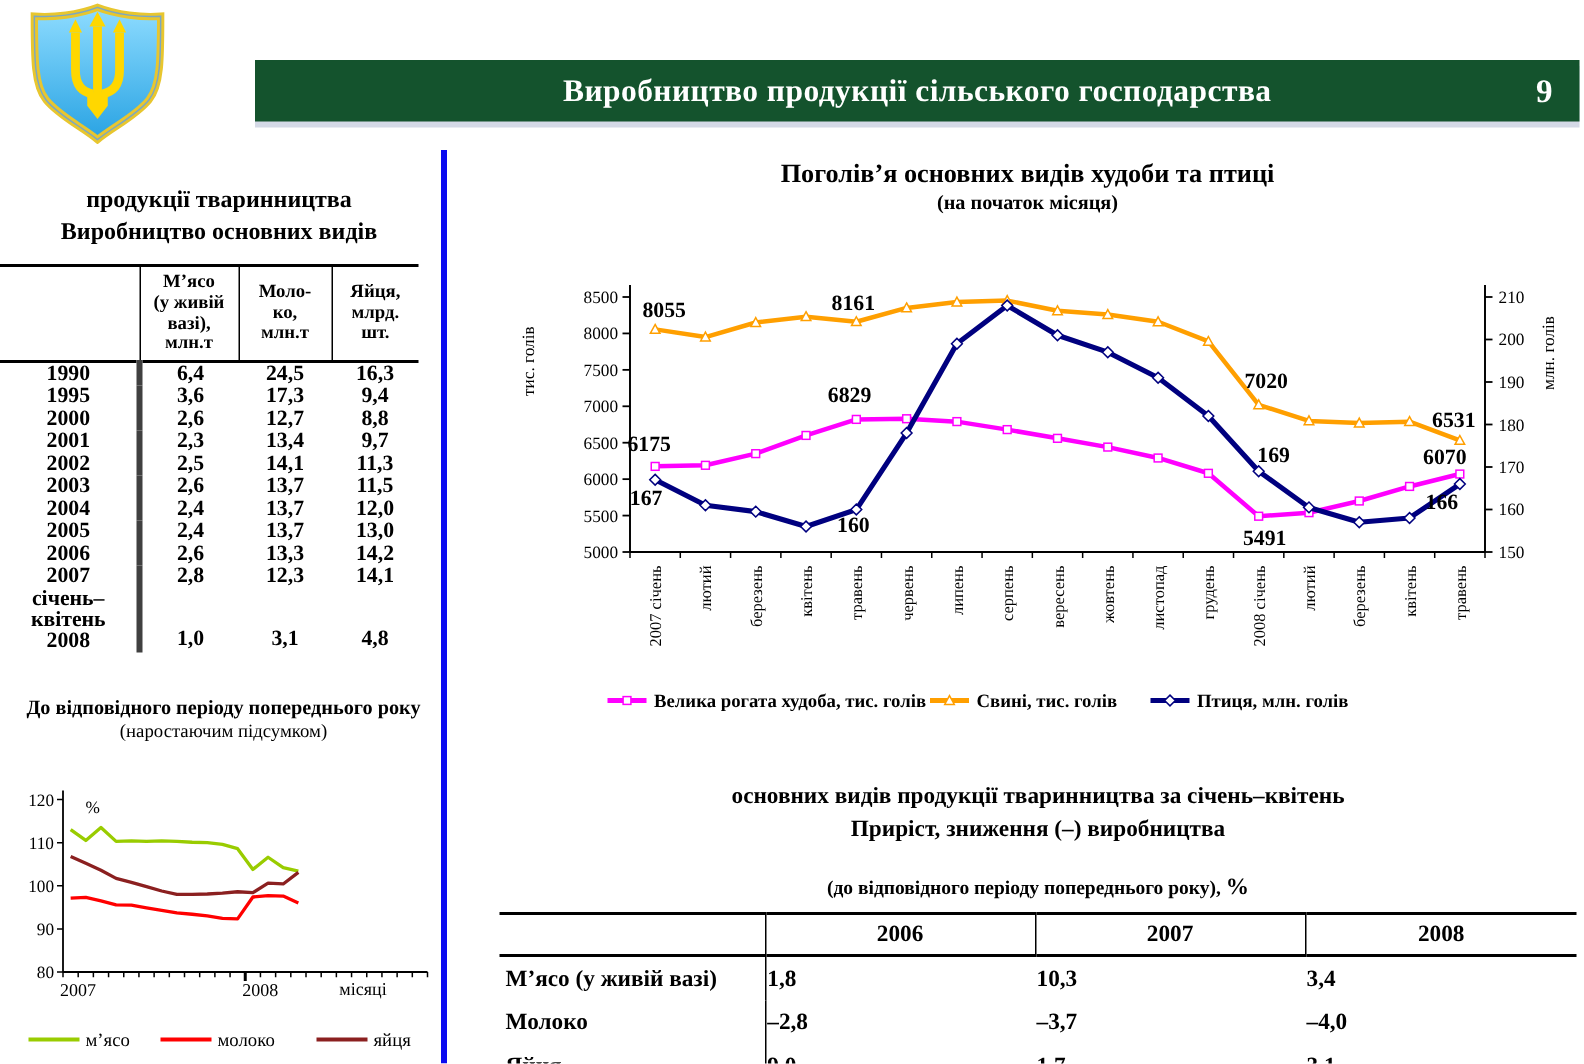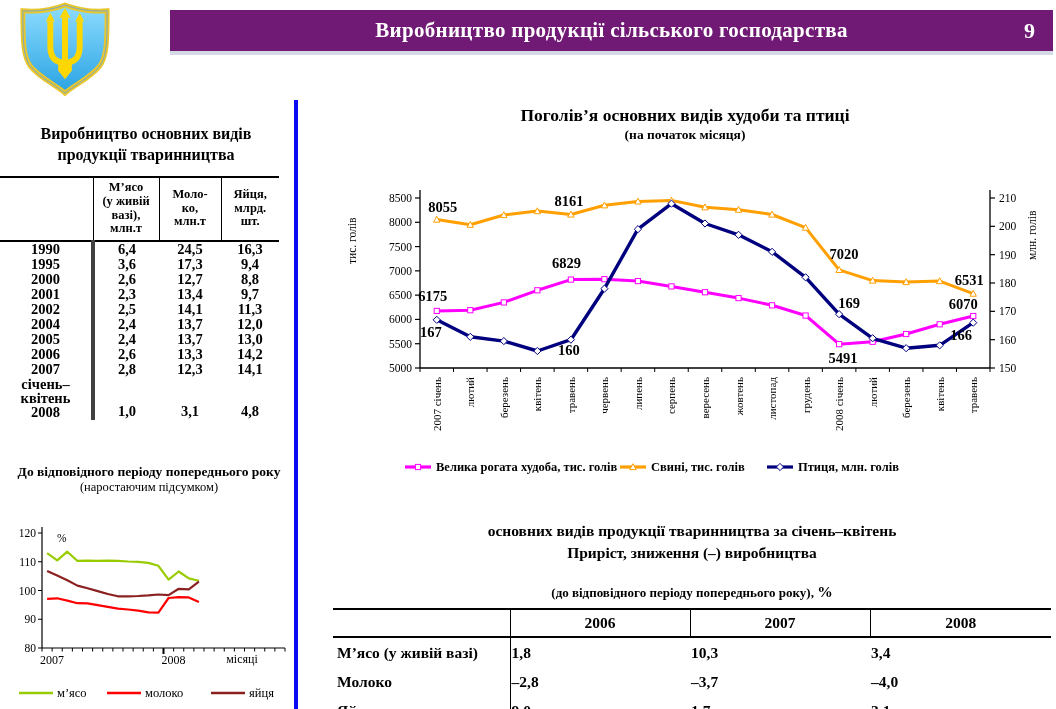--- a/index.html
+++ b/index.html
@@ -3,22 +3,22 @@
 <meta charset="utf-8">
 <style>
   html,body{margin:0;padding:0;}
   body{
     width:1056px;height:709px;position:relative;overflow:hidden;
     background:#ffffff;
     font-family:"Liberation Serif","DejaVu Serif",serif;
   }
   .emblem{position:absolute;left:10px;top:2px;width:110px;height:94px;}
   .header-bar{
-    position:absolute;left:170px;top:10px;width:883px;height:41px;
-    background:#701a75;color:#ffffff;
+    position:absolute;left:170px;top:40px;width:883px;height:41px;
+    background:#14532d;color:#ffffff;
     box-shadow:0 4px 0 #d4d9e6;
     display:flex;align-items:center;justify-content:center;
   }
   .header-bar .title{font-size:21px;font-weight:bold;letter-spacing:.3px;}
   .header-bar .pagenum{
     position:absolute;right:18px;top:0;height:41px;display:flex;align-items:center;
     font-size:22px;font-weight:bold;
   }
   .divider{position:absolute;left:294px;top:100px;width:4px;height:609px;background:#0a0af0;}
 
@@ -92,22 +92,22 @@
 </svg>
 
 <div class="header-bar">
   <span class="title">Виробництво продукції сільського господарства</span>
   <span class="pagenum">9</span>
 </div>
 
 <div class="divider"></div>
 
 <div class="left-title">
+  <div>продукції тваринництва</div>
   <div>Виробництво основних видів</div>
-  <div>продукції тваринництва</div>
 </div>
 <div class="prod-table-wrap">
   <table class="prod" id="prod-table">
       <colgroup>
         <col style="width: 93px;">
         <col style="width: 66px;">
         <col style="width: 62px;">
         <col style="width: 58px;">
       </colgroup>
       <thead>
@@ -164,20 +164,28 @@
           <td>13,4</td>
           <td>9,7</td>
         </tr>
         <tr>
           <td class="ylabel">
             <div>2002</div>
           </td>
           <td class="sep">2,5</td>
           <td>14,1</td>
           <td>11,3</td>
+        </tr>
+        <tr>
+          <td class="ylabel">
+            <div>2003</div>
+          </td>
+          <td class="sep">2,6</td>
+          <td>13,7</td>
+          <td>11,5</td>
         </tr>
         <tr>
           <td class="ylabel">
             <div>2004</div>
           </td>
           <td class="sep">2,4</td>
           <td>13,7</td>
           <td>12,0</td>
         </tr>
         <tr>

